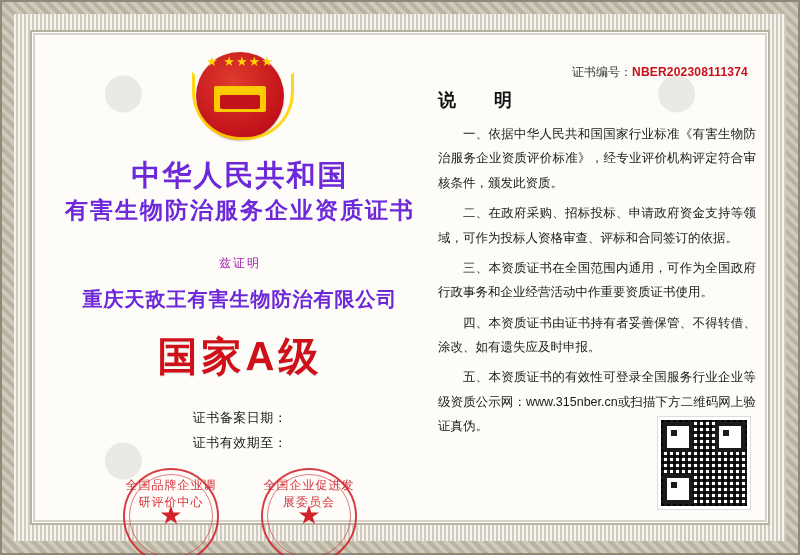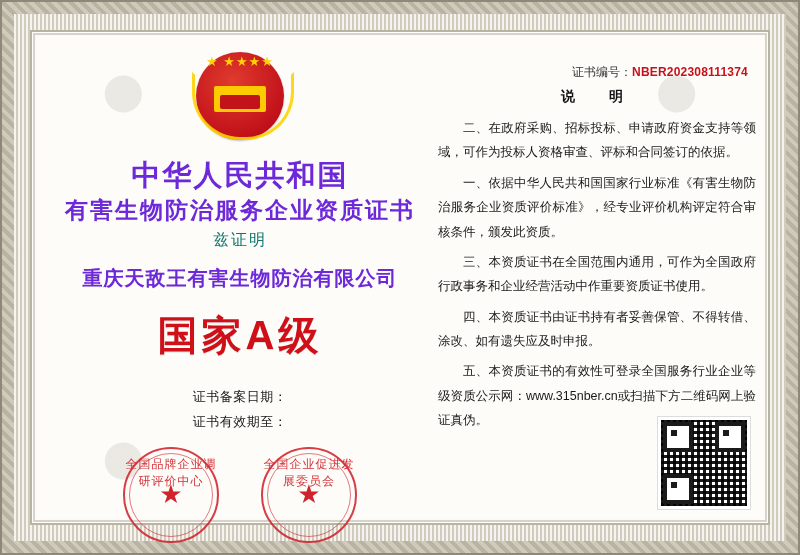--- a/index.html
+++ b/index.html
@@ -150,23 +150,23 @@
     line-height: 1.35;
   }
   .title1 {
     font-size: 29px;
     margin-top: 6px;
   }
   .title2 {
     font-size: 23px;
   }
   .hereby {
-    margin-top: 4px;
-    font-size: 16px;
-    color: #0f766e;
+    margin-top: 29px;
+    font-size: 12px;
+    color: #a21caf;
     letter-spacing: 2px;
   }
   .company {
     margin-top: 14px;
     font-size: 20px;
     font-weight: bold;
     color: #6d28d9;
     letter-spacing: 1px;
   }
   .grade {
@@ -238,22 +238,21 @@
   }
 
   
   .right-panel {
     position: absolute;
     right: 0;
     top: 44px;
     width: 318px;
   }
   .notes-title {
-    text-align: center;
-    font-size: 14px;
+    font-size: 18px;
     font-weight: bold;
     letter-spacing: 10px;
     color: #111;
     margin-bottom: 10px;
   }
   .note {
     font-size: 12.5px;
     line-height: 1.95;
     color: #1a1a1a;
     text-align: justify;
@@ -352,22 +351,22 @@
           <div class="arc">全国企业促进发展委员会</div>
           <div class="star">★</div>
 
         </div>
       </div>
 
     </div>
 
     <div class="right-panel">
       <div class="notes-title">说　明</div>
+      <div class="note">一、依据中华人民共和国国家行业标准《有害生物防治服务企业资质评价标准》，经专业评价机构评定符合审核条件，颁发此资质。</div>
       <div class="note">二、在政府采购、招标投标、申请政府资金支持等领域，可作为投标人资格审查、评标和合同签订的依据。</div>
-      <div class="note">一、依据中华人民共和国国家行业标准《有害生物防治服务企业资质评价标准》，经专业评价机构评定符合审核条件，颁发此资质。</div>
       <div class="note">三、本资质证书在全国范围内通用，可作为全国政府行政事务和企业经营活动中作重要资质证书使用。</div>
       <div class="note">四、本资质证书由证书持有者妥善保管、不得转借、涂改、如有遗失应及时申报。</div>
       <div class="note">五、本资质证书的有效性可登录全国服务行业企业等级资质公示网：www.315nber.cn或扫描下方二维码网上验证真伪。</div>
     </div>
 
     <div class="qr">
       <div class="finder f1"></div>
       <div class="finder f2"></div>
       <div class="finder f3"></div>
     </div>

